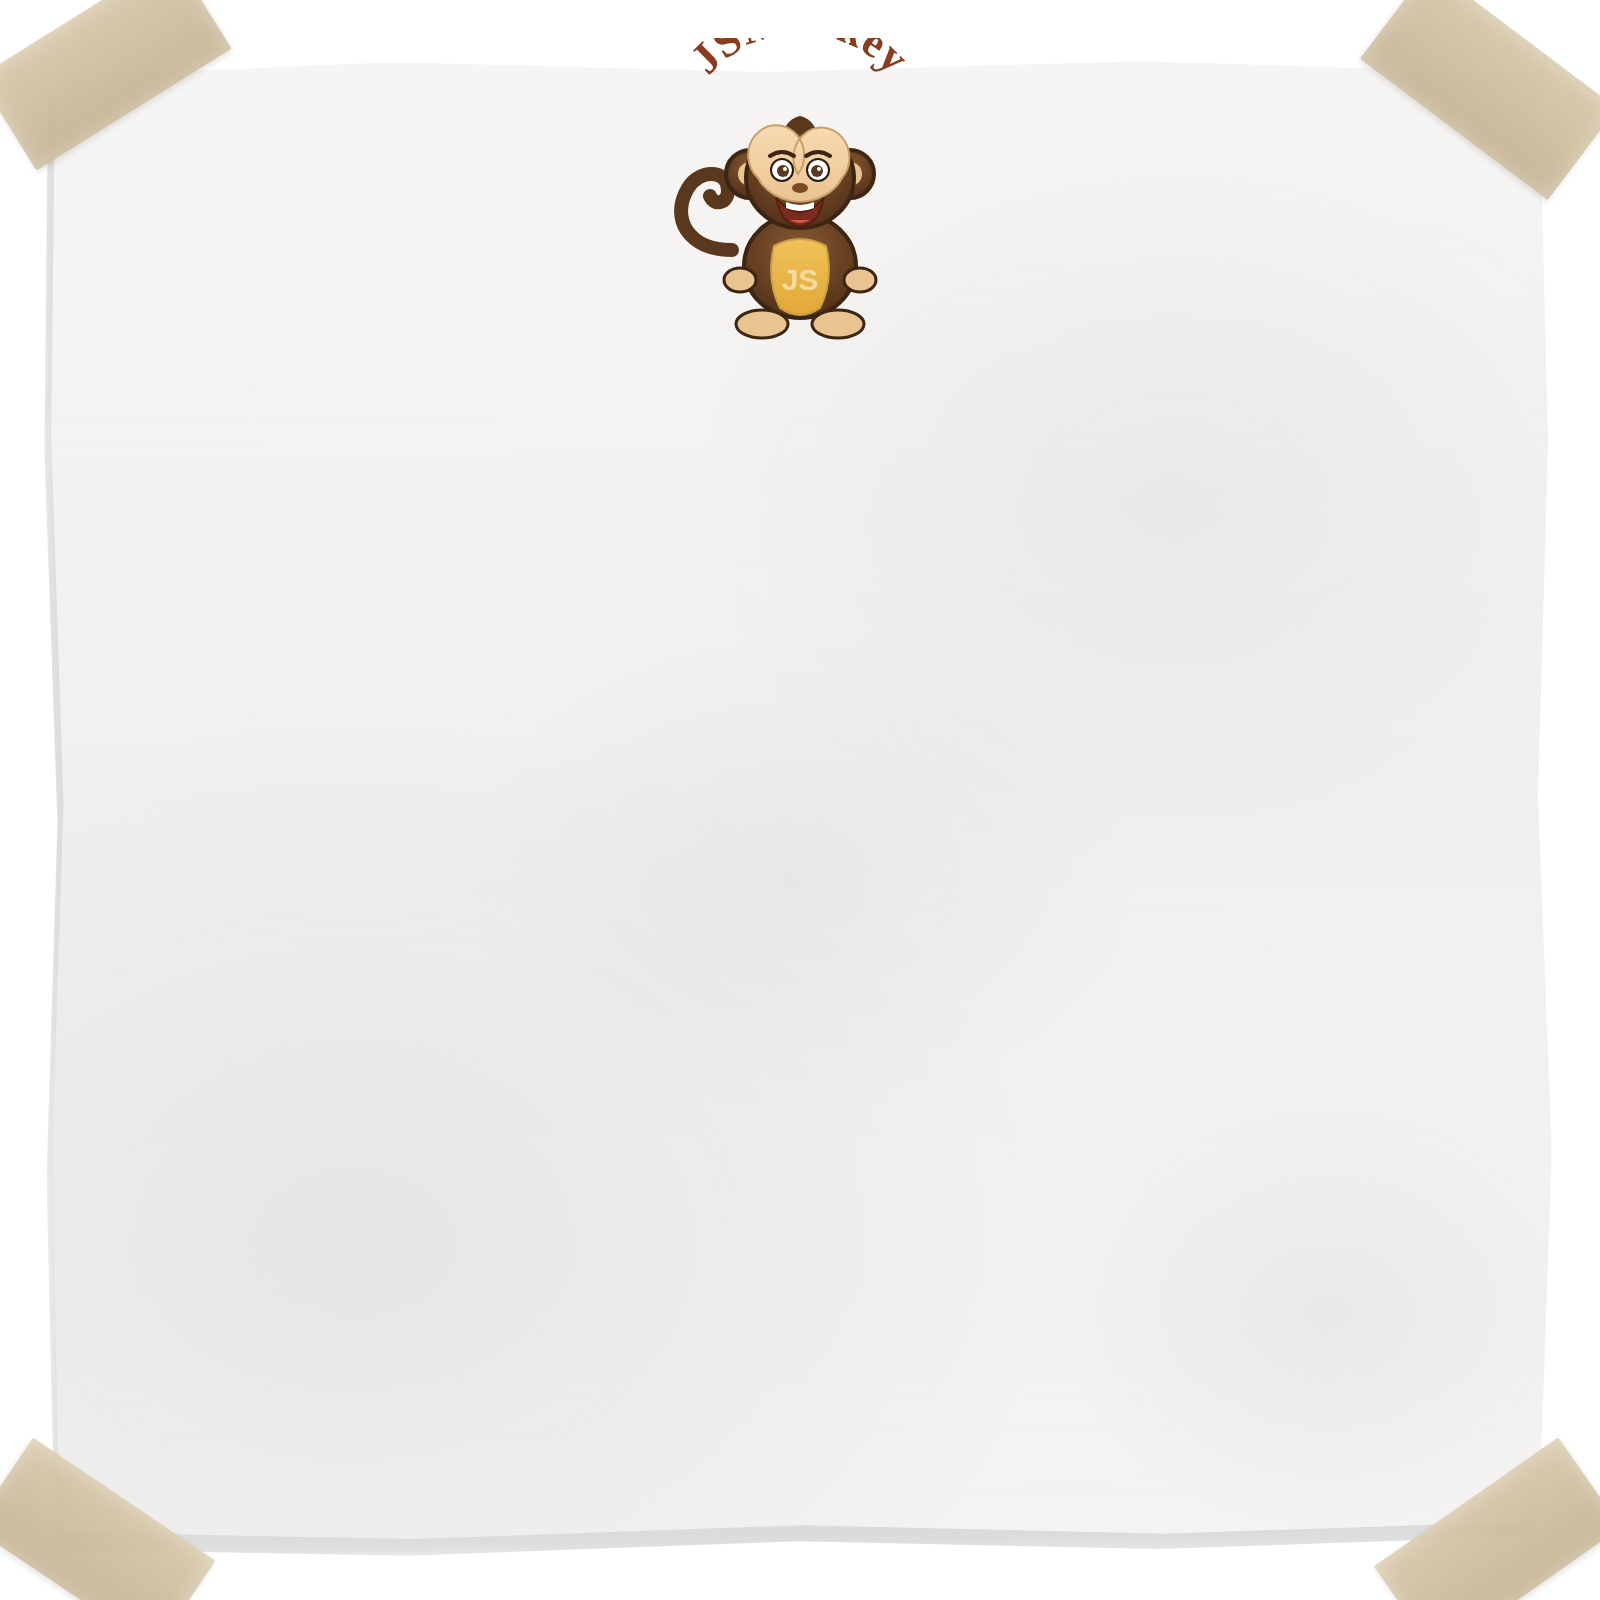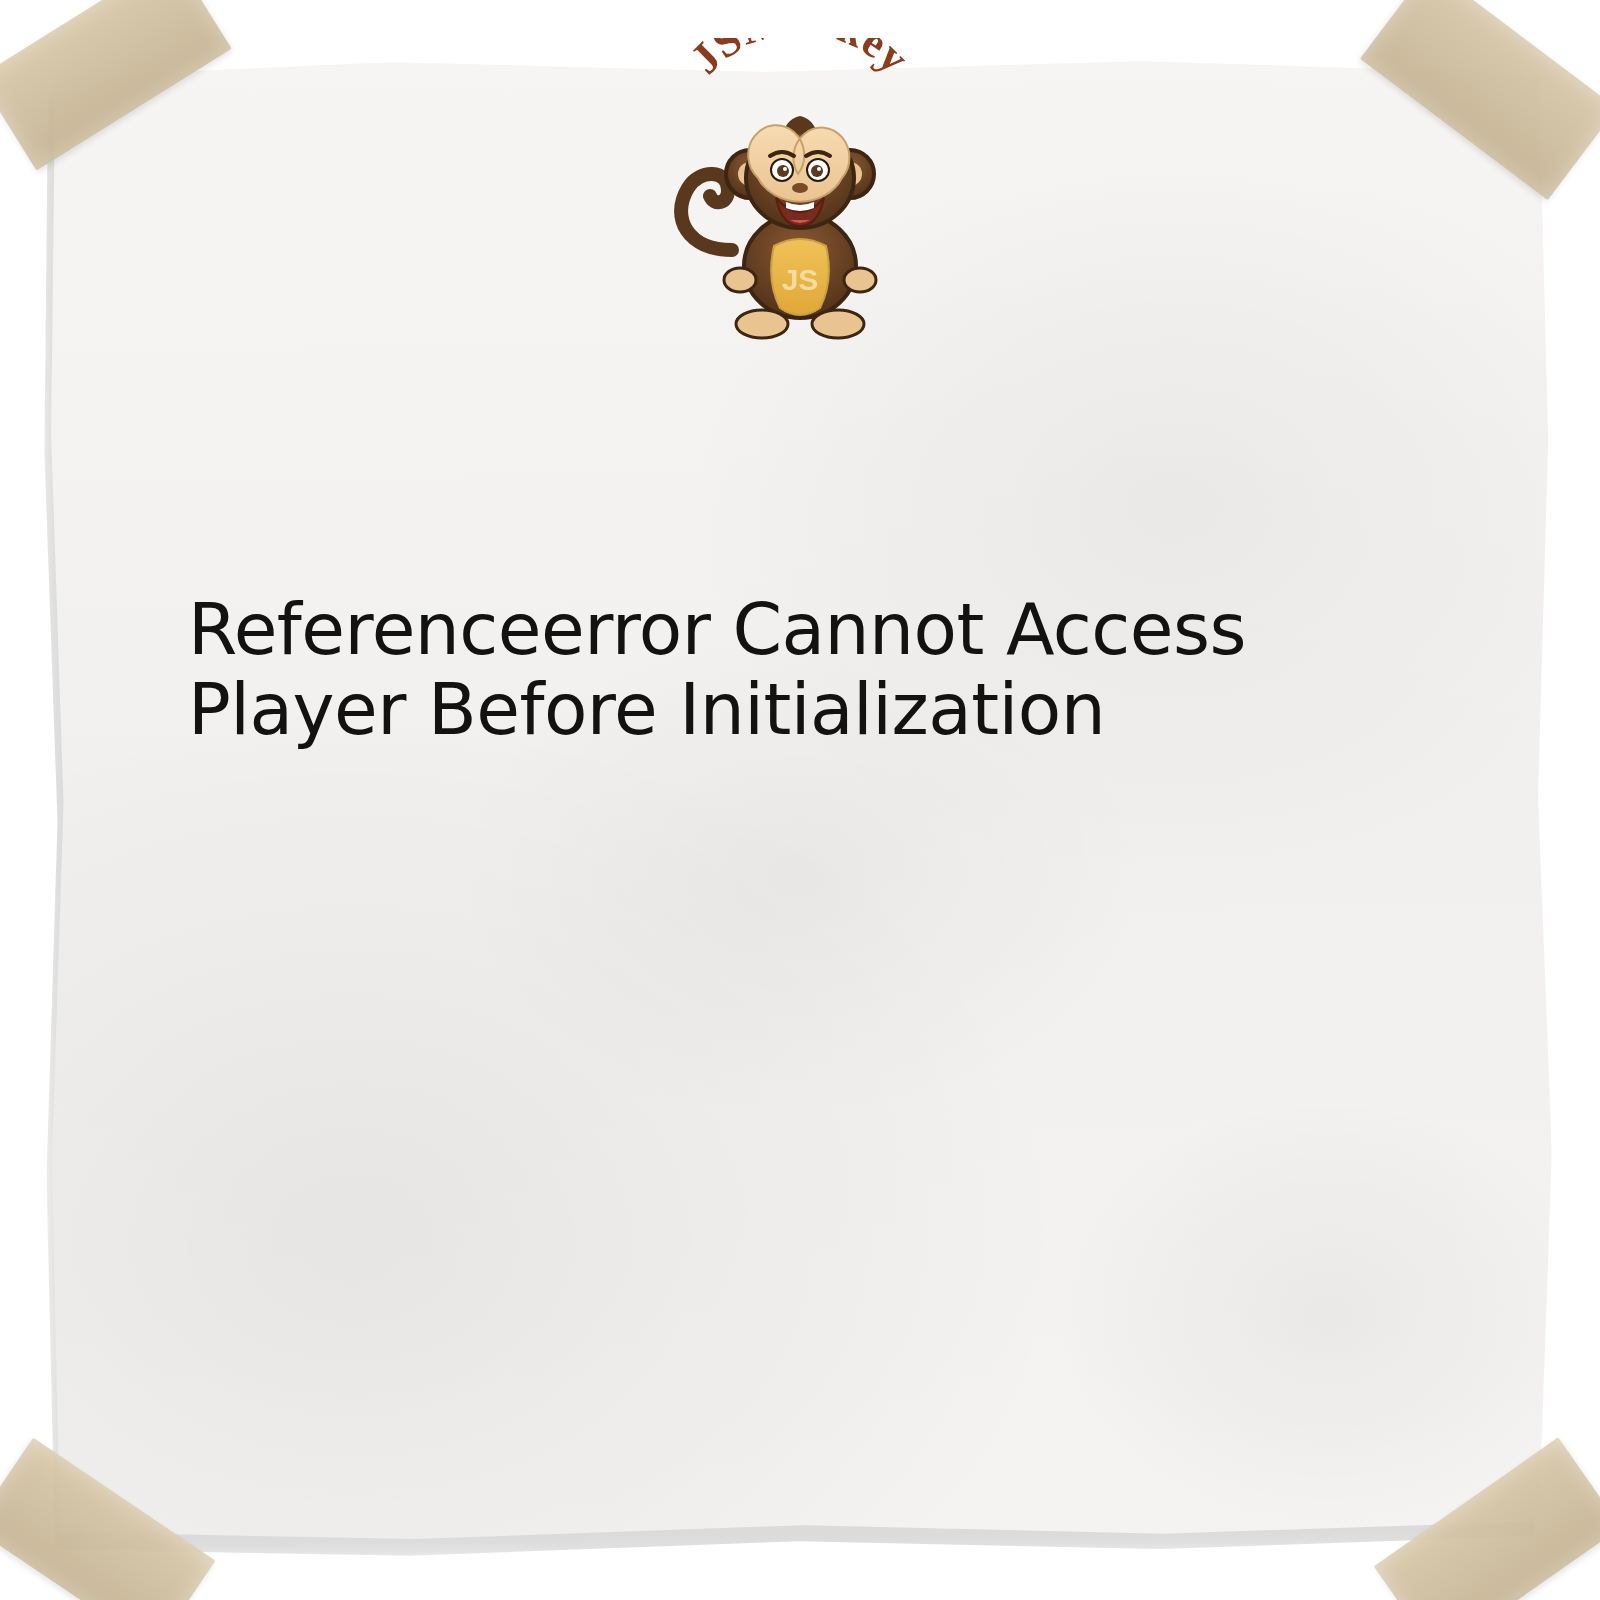--- a/index.html
+++ b/index.html
@@ -166,15 +166,14 @@
       <path d="M166,118 q12,-8 24,0" stroke="#3c2512" stroke-width="4" fill="none" stroke-linecap="round"></path>
 
       <ellipse cx="160" cy="150" rx="8" ry="5" fill="#7a4a25"></ellipse>
 
       <path d="M136,160 q24,28 48,0 q-6,28 -24,28 q-18,0 -24,-28 z" fill="#7a2b1d" stroke="#5a1d12" stroke-width="2"></path>
       <path d="M146,164 q14,6 28,0 l0,6 q-14,6 -28,0 z" fill="#ffffff"></path>
       <path d="M150,182 q10,6 20,0" fill="#d1584a"></path>
     </svg>
   </div>
 
-  <h1 class="headline">Referenceerror Cannot Access Player Before Initialization</h1>
 
 </div>
 
 </body></html>

